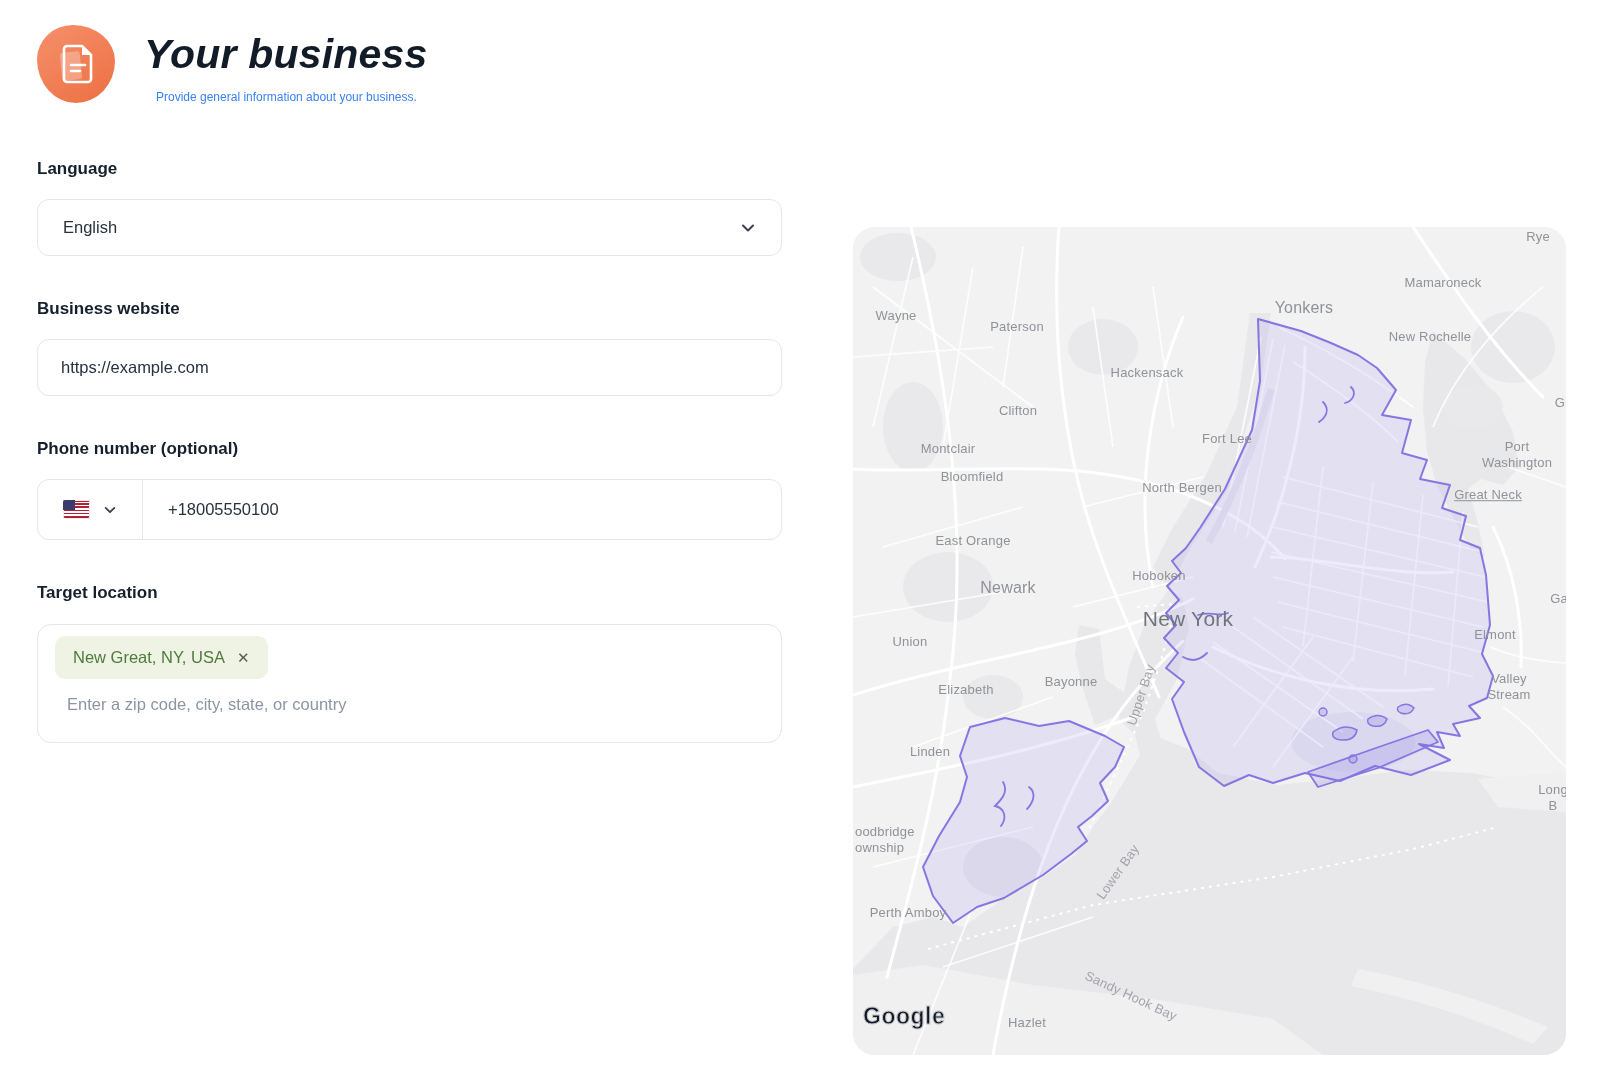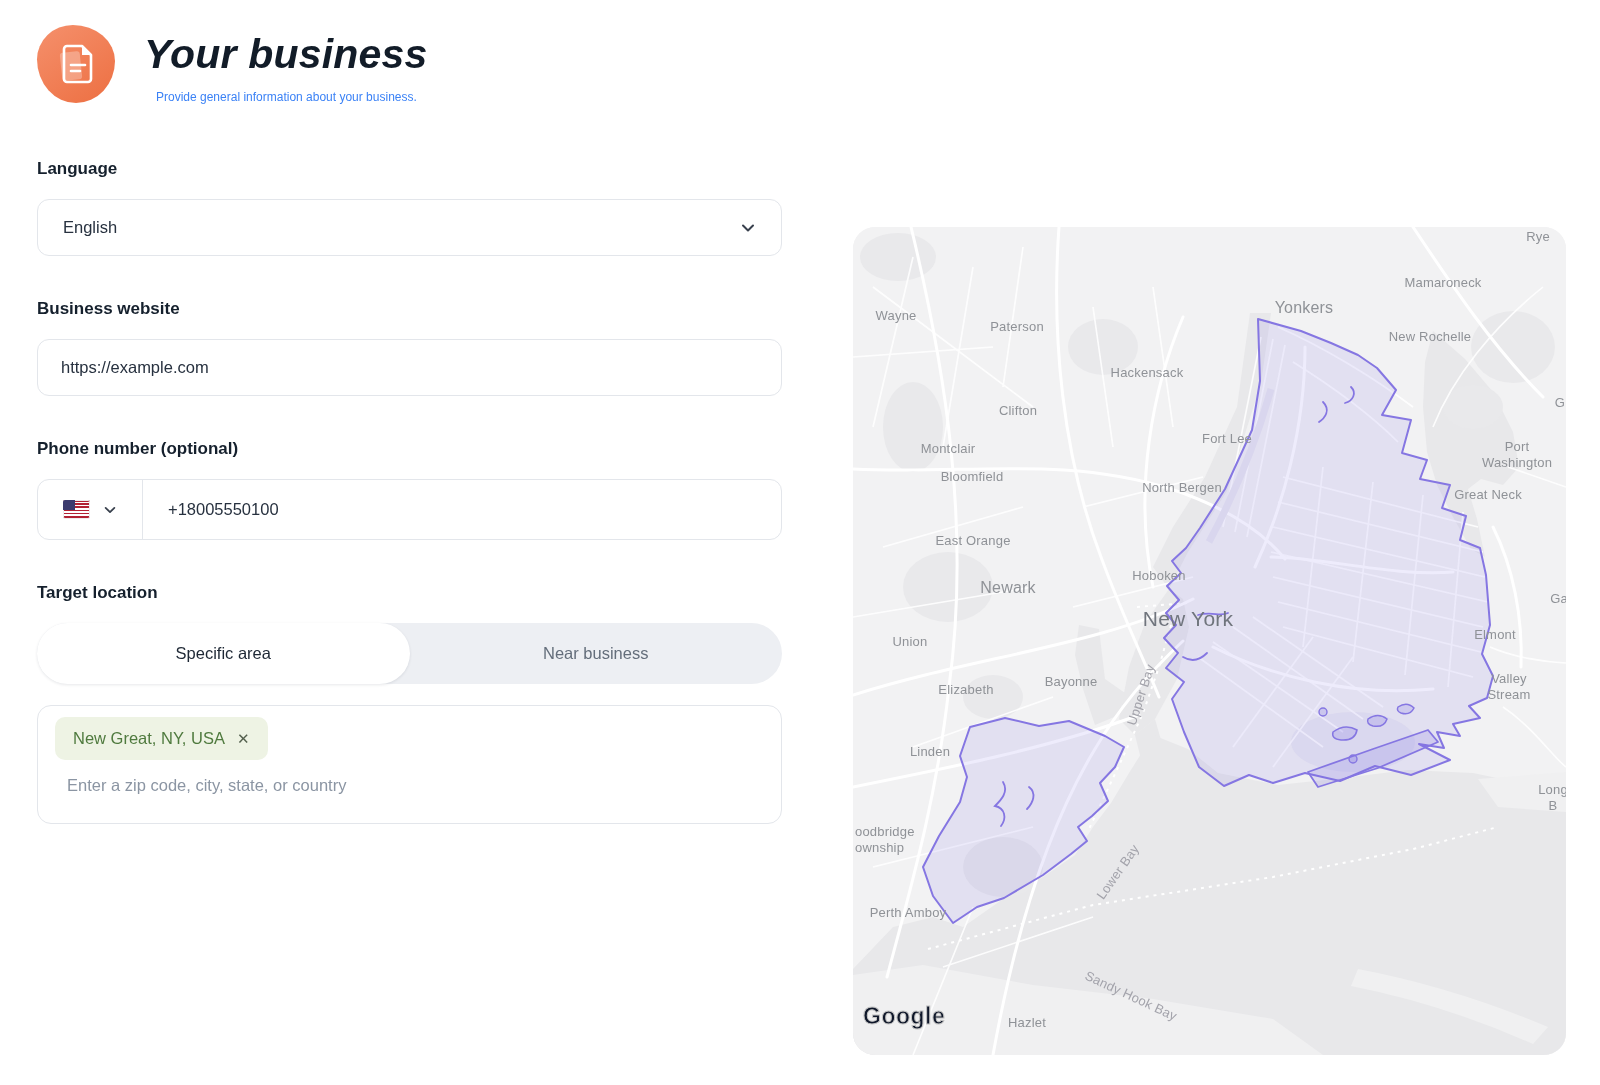--- a/index.html
+++ b/index.html
@@ -117,24 +117,20 @@
           <path d="M3 5.5 L8 10.5 L13 5.5" fill="none" stroke="currentColor" stroke-width="2" stroke-linecap="round" stroke-linejoin="round"></path>
         </svg>
       </button>
       <input class="phone-input" type="text" value="+18005550100" style="">
     </div>
   </div>
 
   <div class="field">
     <div class="label-row">
       <span class="field-label">Target location</span>
-    </div>
-    <div class="toggle">
-      <button class="seg active">Specific area</button>
-      <button class="seg">Near business</button>
     </div>
 
     <div class="chipbox">
       <span class="chip">
         <span>New Great, NY, USA</span>
         <button class="chip-x">✕</button>
       </span>
       <input class="chip-input" type="text" placeholder="Enter a zip code, city, state, or country" style="">
     </div>
   </div>
@@ -273,21 +269,21 @@
       <span class="maplabel" style="left: 43px; top: 89px; transform: translate(-50%, -50%);">Wayne</span>
       <span class="maplabel" style="left: 150px; top: 100px; transform: translate(-50%, -50%); margin-left: 14px;">Paterson</span>
       <span class="maplabel" style="left: 294px; top: 146px; transform: translate(-50%, -50%);">Hackensack</span>
       <span class="maplabel" style="left: 165px; top: 184px; transform: translate(-50%, -50%);">Clifton</span>
       <span class="maplabel" style="left: 374px; top: 212px; transform: translate(-50%, -50%);">Fort Lee</span>
       <span class="maplabel" style="left: 664px; top: 228px; transform: translate(-50%, -50%);">Port
 Washington</span>
       <span class="maplabel" style="left: 95px; top: 222px; transform: translate(-50%, -50%);">Montclair</span>
       <span class="maplabel" style="left: 119px; top: 250px; transform: translate(-50%, -50%);">Bloomfield</span>
       <span class="maplabel" style="left: 329px; top: 261px; transform: translate(-50%, -50%);">North Bergen</span>
-      <span class="maplabel" style="left: 635px; top: 268px; transform: translate(-50%, -50%);">Great Neck</span>
+      <span class="maplabel" style="left: 635px; top: 268px; transform: translate(-50%, -50%); text-decoration: underline;">Great Neck</span>
       <span class="maplabel" style="left: 120px; top: 314px; transform: translate(-50%, -50%);">East Orange</span>
       <span class="maplabel" style="left: 306px; top: 349px; transform: translate(-50%, -50%);">Hoboken</span>
       <span class="maplabel" style="left: 155px; top: 361px; font-size: 16px; transform: translate(-50%, -50%);">Newark</span>
       <span class="maplabel" style="left: 335px; top: 392px; font-size: 21px; color: rgb(112, 117, 125); transform: translate(-50%, -50%);">New York</span>
       <span class="maplabel" style="left: 57px; top: 415px; transform: translate(-50%, -50%);">Union</span>
       <span class="maplabel" style="left: 642px; top: 408px; transform: translate(-50%, -50%);">Elmont</span>
       <span class="maplabel" style="left: 218px; top: 455px; transform: translate(-50%, -50%);">Bayonne</span>
       <span class="maplabel" style="left: 113px; top: 463px; transform: translate(-50%, -50%);">Elizabeth</span>
       <span class="maplabel water" style="left: 288px; top: 468px; transform: translate(-50%, -50%) rotate(-72deg);">Upper Bay</span>
       <span class="maplabel" style="left: 656px; top: 460px; transform: translate(-50%, -50%);">Valley Stream</span>

